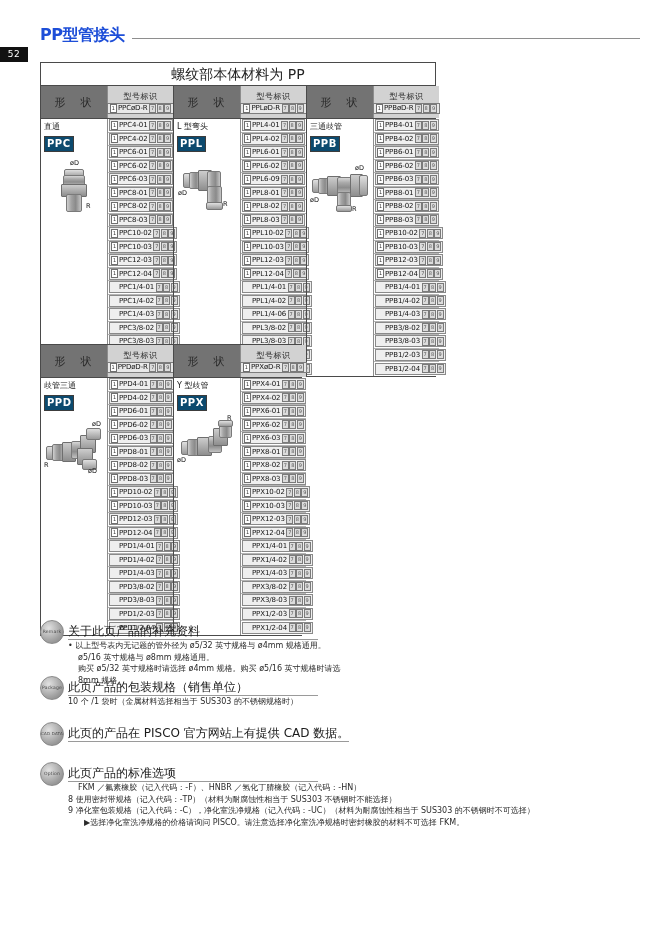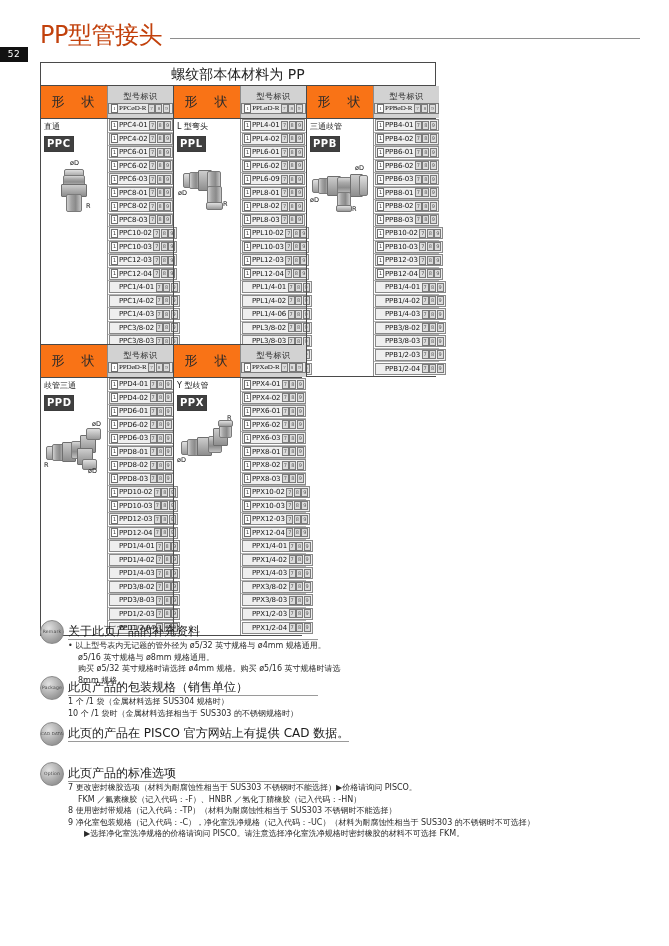--- a/index.html
+++ b/index.html
@@ -24,21 +24,21 @@
     letter-spacing:.5px;
     font-family:"DejaVu Sans",sans-serif;
   }
 
   
   #title-row{
     position:absolute;left:40px;top:18px;width:600px;height:34px;
     display:flex;align-items:center;
   }
   #page-title{
-    font-size:24px;font-weight:normal;color:#c2410c;
+    font-size:16px;font-weight:bold;color:#1d4ed8;
     letter-spacing:-0.5px;white-space:nowrap;
   }
   #title-rule{
     flex:1;height:1px;background:#8e8e8e;margin-left:8px;margin-top:6px;
   }
 
   
   .fit-table{
     position:absolute;
     border:1px solid #4a4a4a;
@@ -54,55 +54,55 @@
     border-bottom:1px solid #4a4a4a;
     background:#fff;
   }
 
   .hdr-row{display:flex;border-bottom:1px solid #4a4a4a;}
   .grp{display:flex;}
   .grp + .grp{border-left:1px solid #4a4a4a;}
 
   .hdr-shape{
     width:66px;box-sizing:border-box;
-    background:#f97316;
-    font-size:13px;color:#2a2a2a;
+    background:#737373;
+    font-size:11px;color:#2a2a2a;
     display:flex;align-items:center;justify-content:center;
     letter-spacing:2px;
     height:32px;
   }
   .hdr-model{
     width:66px;box-sizing:border-box;
     background:#d2d2d2;
     border-left:1px solid #8d8d8d;
     height:32px;
     display:flex;flex-direction:column;align-items:center;justify-content:center;
     font-size:8px;color:#2a2a2a;
   }
   .hdr-model .l1{line-height:11px;letter-spacing:.5px;}
   .hdr-model .l2{
     margin-top:1px;
     border:1px solid #7d7d7d;background:#e8e8e8;
     font-size:6.5px;line-height:9px;padding:0 2px;
-    white-space:nowrap;display:flex;align-items:center;font-family:Liberation Serif, serif;
+    white-space:nowrap;display:flex;align-items:center;
   }
 
   .body-row{display:flex;}
   .sect{display:flex;}
   .sect + .sect{border-left:1px solid #4a4a4a;}
 
   .shape-cell{
     width:66px;box-sizing:border-box;position:relative;
     padding:3px 0 0 3px;
     overflow:hidden;
   }
   .shape-name{font-size:8px;color:#1a1a1a;line-height:10px;white-space:nowrap;}
   .shape-code{
     display:inline-block;margin-top:2px;
-    background:#404040;color:#fff;
+    background:#0c4a6e;color:#fff;
     font-size:10px;font-weight:bold;line-height:12px;
     padding:1px 2px;letter-spacing:.5px;
     border:1px solid #3c3c3c;
   }
   .shape-art{position:relative;width:62px;height:64px;margin-top:3px;}
   .lbl{position:absolute;font-size:6.5px;color:#111;}
 
   .model-col{
     width:66px;box-sizing:border-box;
     border-left:1px solid #8d8d8d;
@@ -1415,38 +1415,36 @@
         <div class="note-line ind">8mm 规格。</div>
       </div>
   </div>
 </div>
 
 <div class="note" id="note-package">
   <div class="note-badge">Package</div>
   <div class="note-body">
     <div class="note-title">此页产品的包装规格（销售单位）</div>
     <div id="package-lines">
-        <div class="note-line">1 个 /1 袋（金属材料选择 SUS304 规格时）</div>
         <div class="note-line">10 个 /1 袋时（金属材料选择相当于 SUS303 的不锈钢规格时）</div>
       </div>
   </div>
 </div>
 
 <div class="note" id="note-cad">
   <div class="note-badge">CAD DATA</div>
   <div class="note-body">
     <div class="note-title">此页的产品在 PISCO 官方网站上有提供 CAD 数据。</div>
   </div>
 </div>
 
 <div class="note" id="note-option">
   <div class="note-badge">Option</div>
   <div class="note-body">
     <div class="note-title">此页产品的标准选项</div>
     <div id="option-lines">
-        <div class="note-line">7 更改密封橡胶选项（材料为耐腐蚀性相当于 SUS303 不锈钢时不能选择）▶价格请询问 PISCO。</div>
         <div class="note-line ind">FKM ／氟素橡胶（记入代码：-F）、HNBR ／氢化丁腈橡胶（记入代码：-HN）</div>
         <div class="note-line">8 使用密封带规格（记入代码：-TP）（材料为耐腐蚀性相当于 SUS303 不锈钢时不能选择）</div>
         <div class="note-line">9 净化室包装规格（记入代码：-C），净化室洗净规格（记入代码：-UC）（材料为耐腐蚀性相当于 SUS303 的不锈钢时不可选择）</div>
         <div class="note-line ind2">▶选择净化室洗净规格的价格请询问 PISCO。请注意选择净化室洗净规格时密封橡胶的材料不可选择 FKM。</div>
       </div>
   </div>
 </div>
 
 </body></html>

